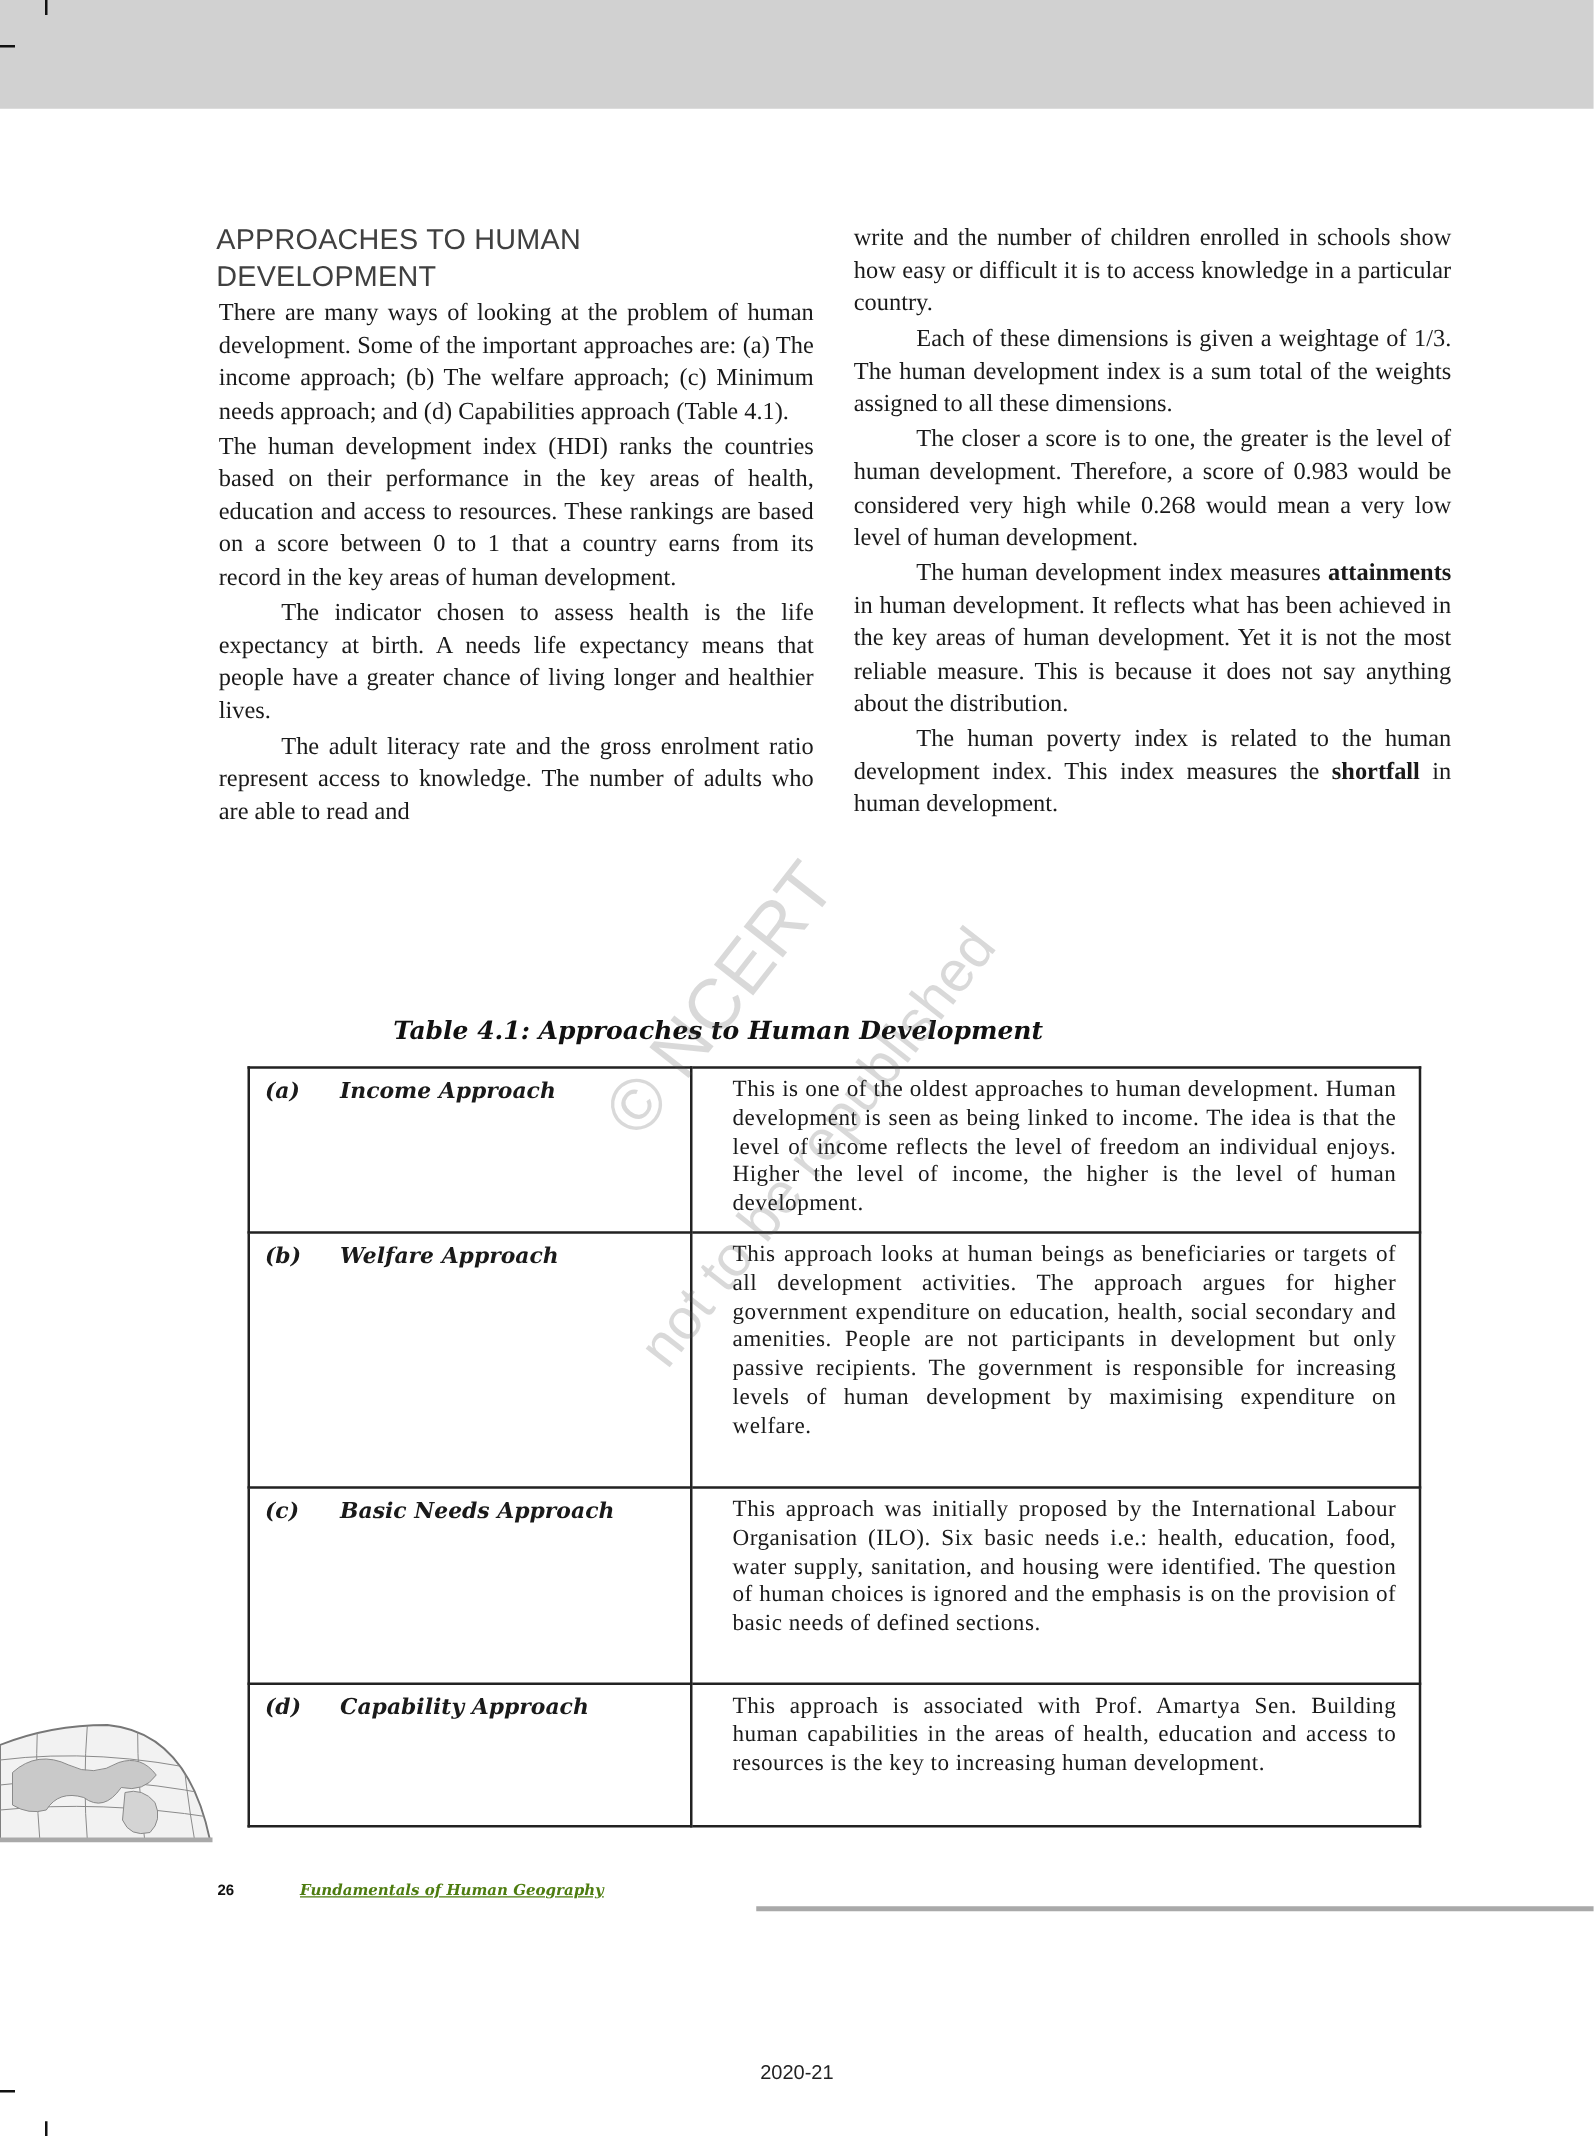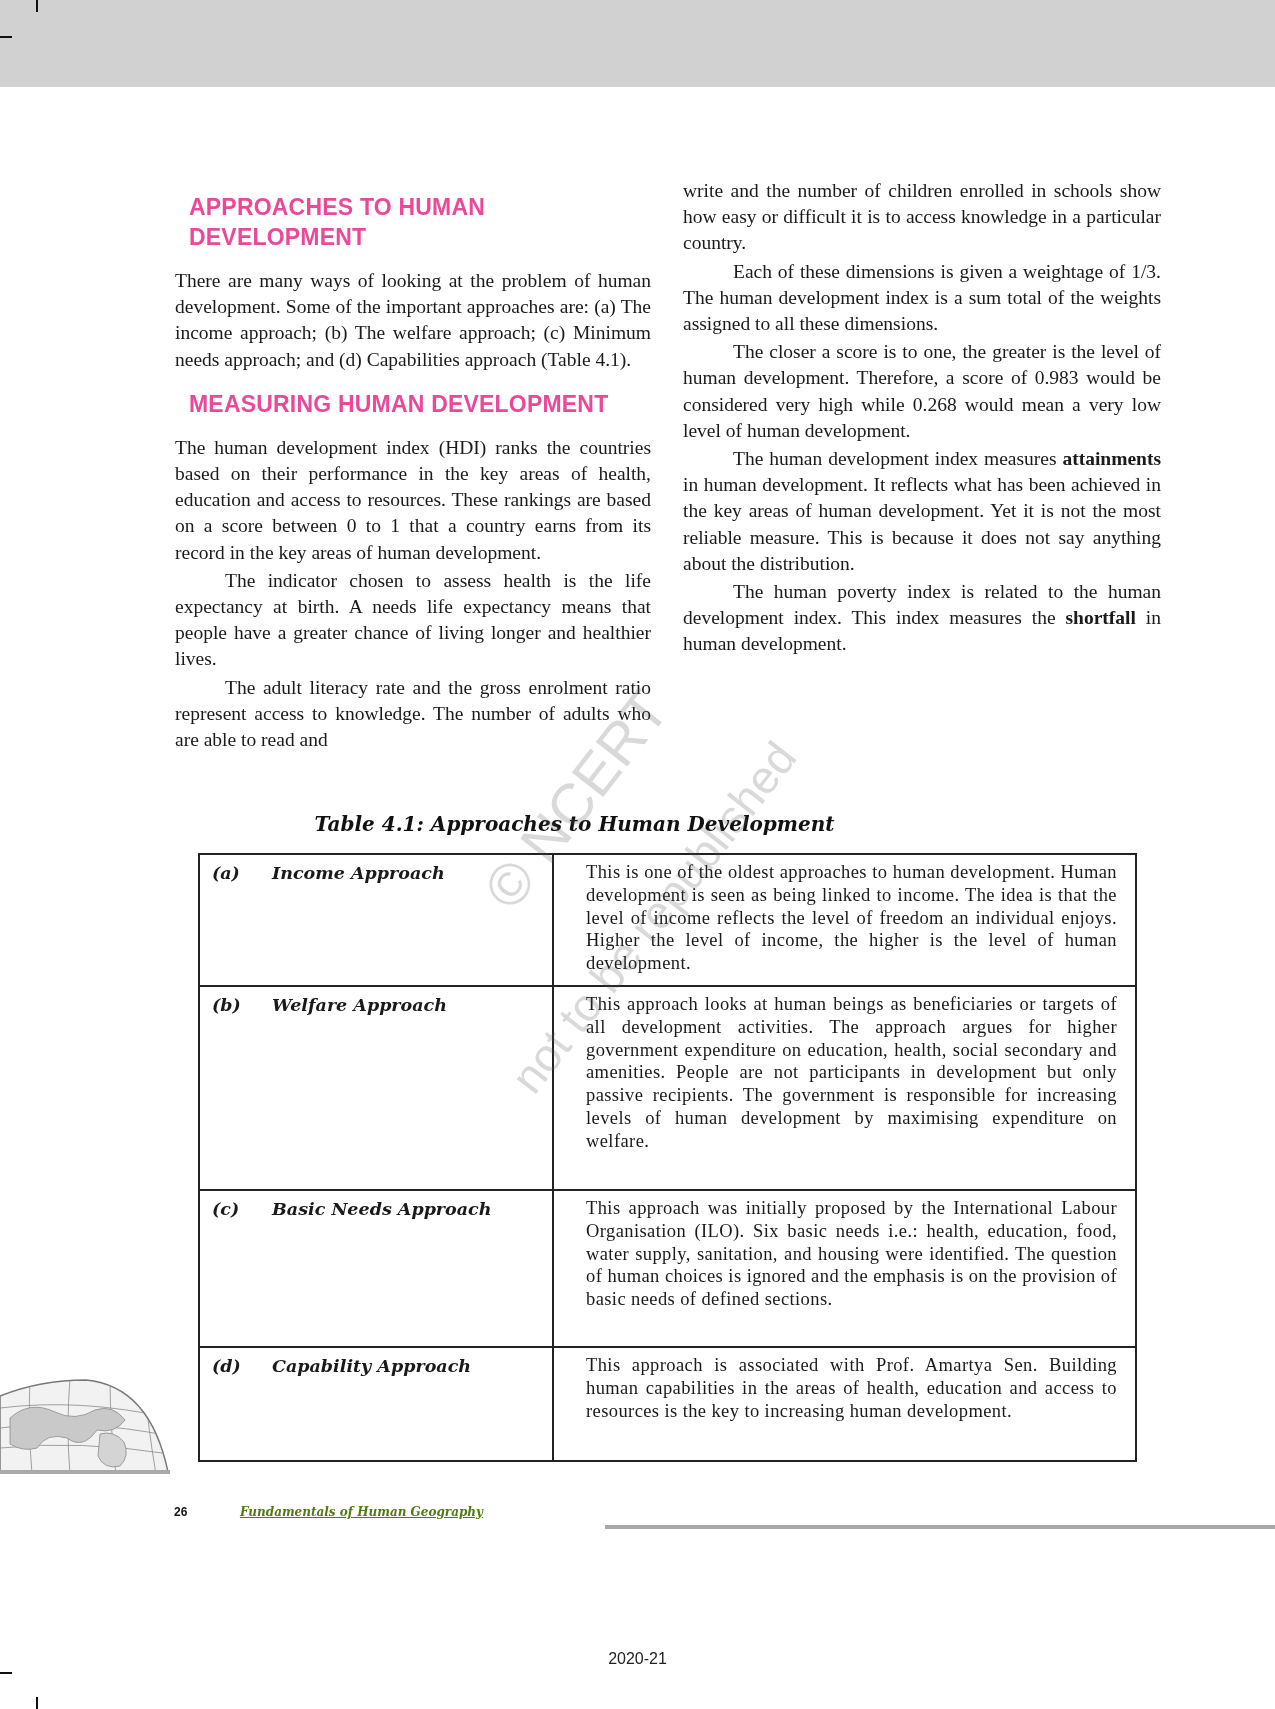--- a/index.html
+++ b/index.html
@@ -7,22 +7,22 @@
     width: 1275px; height: 1709px; position: relative; overflow: hidden;
     background: #ffffff; color: #1a1a1a;
     font-family: "DejaVu Serif", serif;
   }
   .topband { position: absolute; left: 0; top: 0; width: 1275px; height: 87px; background: #d1d1d1; }
   .crop { position: absolute; background: #111; }
   .col { position: absolute; top: 176px; width: 480px; }
   .col-left { left: 173px; }
   .col-right { left: 681px; width: 482px; }
   h2.sec {
-    font-family: "Liberation Sans", sans-serif; font-weight: bold; font-size: 23px;
-    margin: 16px; line-height: 30px; letter-spacing: 0.2px; color: #ec4899;
+    font-family: "Liberation Sans", sans-serif; font-weight: normal; font-size: 23px;
+    margin: 0; line-height: 30px; letter-spacing: 0.2px; color: #404040;
   }
   p.body {
     margin: 2px; font-size: 19.5px; line-height: 26.2px; text-align: justify;
     font-family: "Liberation Serif", serif; color: #1a1a1a;
   }
   p.body.ind { text-indent: 50px; }
   .mt12 { margin-top: 10px; }
   .mt24 { margin-top: 24px; }
   b.kw { font-weight: bold; }
   .caption {
@@ -71,21 +71,20 @@
 
 <div class="topband"></div>
 <div class="crop" style="left:36px;top:0;width:2px;height:12px;"></div>
 <div class="crop" style="left:0;top:36px;width:12px;height:2px;"></div>
 <div class="crop" style="left:0;top:1672px;width:12px;height:2px;"></div>
 <div class="crop" style="left:36px;top:1697px;width:2px;height:12px;"></div>
 
 <div class="col col-left">
   <h2 class="sec" style="width:340px;">APPROACHES TO HUMAN DEVELOPMENT</h2>
   <p class="body mt12">There are many ways of looking at the problem of human development. Some of the important approaches are: (a) The income approach; (b) The welfare approach; (c) Minimum needs approach; and (d) Capabilities approach (Table 4.1).</p>
-  <h2 class="sec mt24">MEASURING HUMAN DEVELOPMENT</h2>
   <p class="body mt12">The human development index (HDI) ranks the countries based on their performance in the key areas of health, education and access to resources. These rankings are based on a score between 0 to 1 that a country earns from its record in the key areas of human development.</p>
   <p class="body ind">The indicator chosen to assess health is the life expectancy at birth. A needs life expectancy means that people have a greater chance of living longer and healthier lives.</p>
   <p class="body ind">The adult literacy rate and the gross enrolment ratio represent access to knowledge. The number of adults who are able to read and</p>
 </div>
 
 <div class="col col-right">
   <p class="body">write and the number of children enrolled in schools show how easy or difficult it is to access knowledge in a particular country.</p>
   <p class="body ind">Each of these dimensions is given a weightage of 1/3. The human development index is a sum total of the weights assigned to all these dimensions.</p>
   <p class="body ind">The closer a score is to one, the greater is the level of human development. Therefore, a score of 0.983 would be considered very high while 0.268 would mean a very low level of human development.</p>
   <p class="body ind"><span>The human development index measures </span><b class="kw">attainments</b><span> in human development. It reflects what has been achieved in the key areas of human development. Yet it is not the most reliable measure. This is because it does not say anything about the distribution.</span></p>

